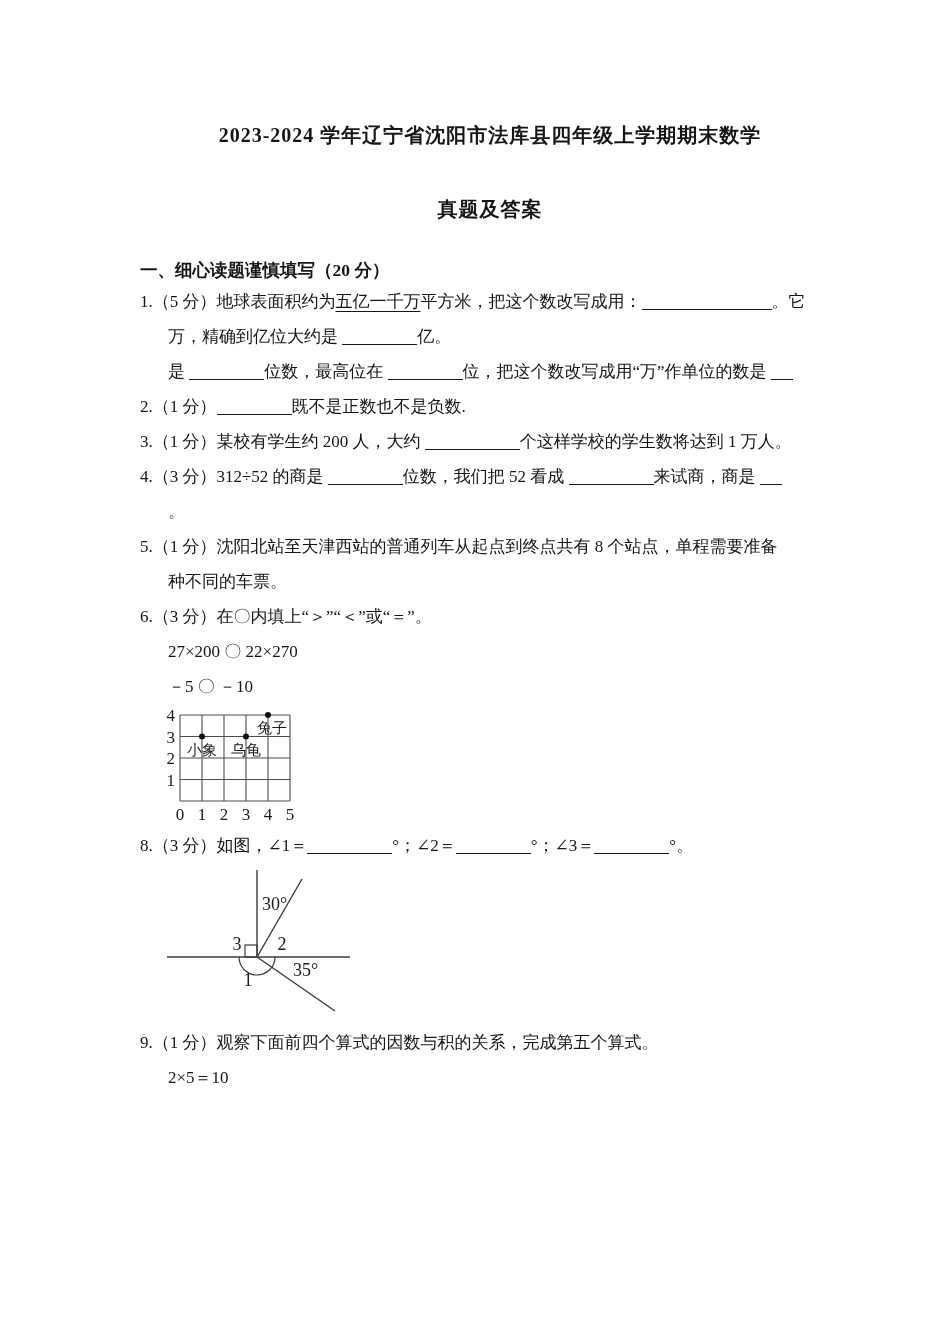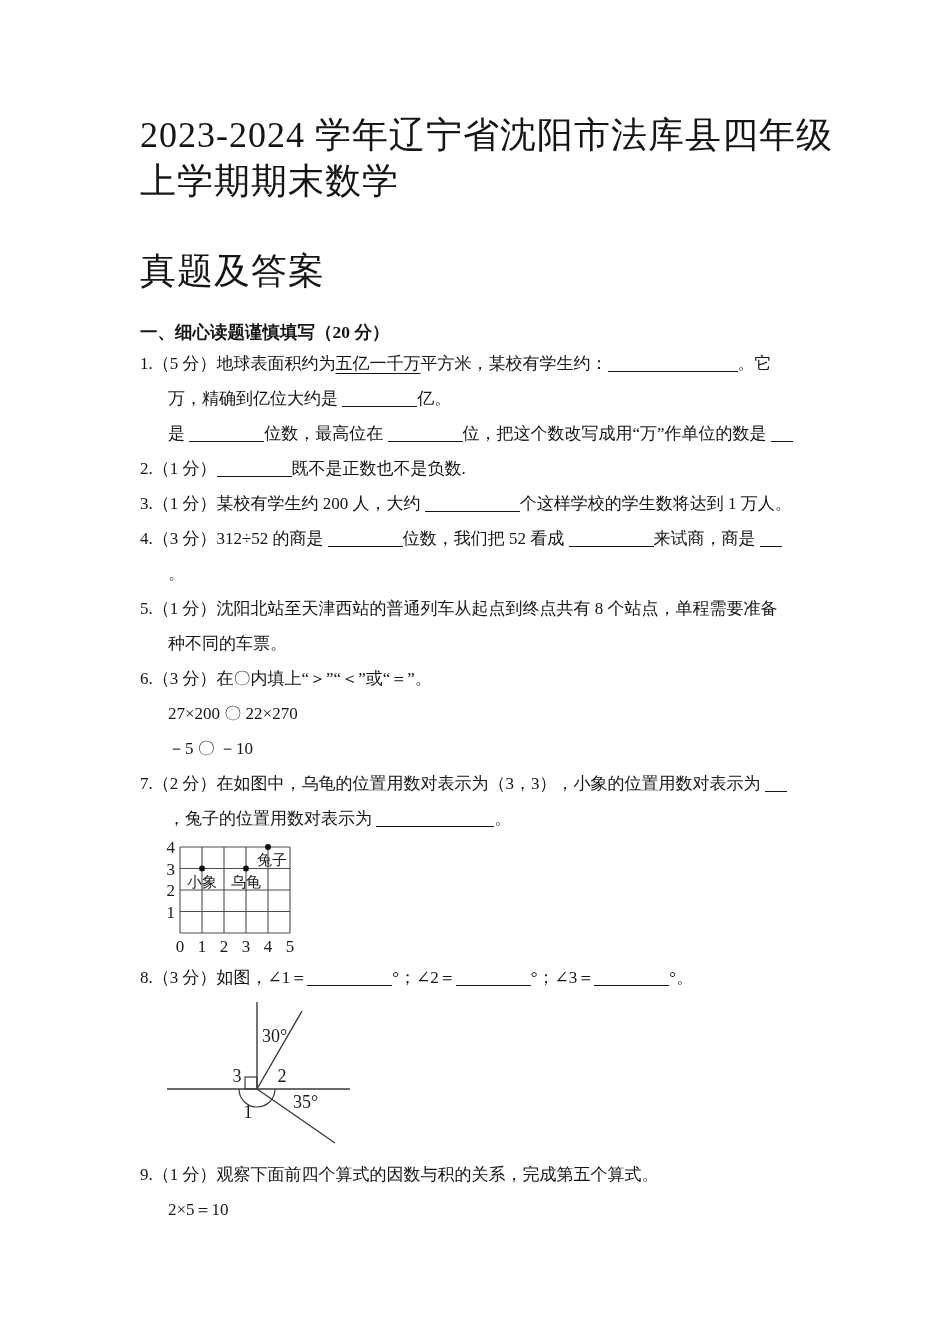--- a/index.html
+++ b/index.html
@@ -6,22 +6,22 @@
   .page{
     position:relative;
     width:950px;height:1344px;
     background:#ffffff;color:#151515;
     font-family:"Liberation Serif","DejaVu Serif",serif;
     font-size:17px;
     box-sizing:border-box;
     padding:112px 110px 0 140px;
     overflow:hidden;
   }
-  .title{font-size:36px;font-weight:normal;line-height:46px;letter-spacing:1px;}
-  .title2{margin-top:44px;}
+  .title{font-size:20px;font-weight:bold;text-align:center;line-height:46px;letter-spacing:1px;}
+  .title2{margin-top:28px;}
   .section{font-weight:bold;font-size:17.5px;margin-top:24px;line-height:28px;}
   .q{margin:0;}
   .q8{}
   .qline{line-height:35px;white-space:nowrap;}
   .cont{padding-left:28px;}
   .blank{display:inline-block;border-bottom:1px solid #151515;height:16px;vertical-align:-3px;}
   .b-xs{width:22px;}
   .b-s{width:75px;}
   .b-m{width:85px;}
   .b-l{width:95px;}
@@ -37,21 +37,21 @@
 <body>
 
 <div class="page">
 
   <div class="title">2023-2024 学年辽宁省沈阳市法库县四年级上学期期末数学</div>
   <div class="title title2">真题及答案</div>
 
   <div class="section">一、细心读题谨慎填写（20 分）</div>
 
   <div class="q">
-      <div class="qline"><span>1.（5 分）地球表面积约为</span><span class="uline">五亿一千万</span><span>平方米，某校有学生约：</span><span class="blank b-xl"></span><span>。它</span></div>
+      <div class="qline"><span>1.（5 分）地球表面积约为</span><span class="uline">五亿一千万</span><span>平方米，把这个数改写成用：</span><span class="blank b-xl"></span><span>。它</span></div>
       <div class="qline cont"><span>万，精确到亿位大约是 </span><span class="blank b-s"></span><span>亿。</span></div>
       <div class="qline cont"><span>是 </span><span class="blank b-s"></span><span>位数，最高位在 </span><span class="blank b-s"></span><span>位，把这个数改写成用“万”作单位的数是 </span><span class="blank b-xs"></span></div>
     </div>
   <div class="q">
       <div class="qline"><span>2.（1 分）</span><span class="blank b-s"></span><span>既不是正数也不是负数.</span></div>
     </div>
   <div class="q">
       <div class="qline"><span>3.（1 分）某校有学生约 200 人，大约 </span><span class="blank b-l"></span><span>个这样学校的学生数将达到 1 万人。</span></div>
     </div>
   <div class="q">
@@ -59,24 +59,20 @@
       <div class="qline cont"><span>。</span></div>
     </div>
   <div class="q">
       <div class="qline"><span>5.（1 分）沈阳北站至天津西站的普通列车从起点到终点共有 8 个站点，单程需要准备</span></div>
       <div class="qline cont"><span>种不同的车票。</span></div>
     </div>
   <div class="q">
       <div class="qline"><span>6.（3 分）在〇内填上“＞”“＜”或“＝”。</span></div>
       <div class="qline cont"><span>27×200 〇 22×270</span></div>
       <div class="qline cont"><span>－5 〇 －10</span></div>
-    </div>
-  <div class="q">
-      <div class="qline"><span>7.（2 分）在如图中，乌龟的位置用数对表示为（3，3），小象的位置用数对表示为 </span><span class="blank b-xs"></span></div>
-      <div class="qline cont"><span>，兔子的位置用数对表示为 </span><span class="blank b-l2"></span><span>。</span></div>
     </div>
 
   <svg class="grid-fig" width="165" height="122" viewBox="0 0 165 122">
     <g stroke="#4d4d4d" stroke-width="1.1">
       <line x1="26" y1="9" x2="26" y2="95"></line>
       <line x1="48" y1="9" x2="48" y2="95"></line>
       <line x1="70" y1="9" x2="70" y2="95"></line>
       <line x1="92" y1="9" x2="92" y2="95"></line>
       <line x1="114" y1="9" x2="114" y2="95"></line>
       <line x1="136" y1="9" x2="136" y2="95"></line>

